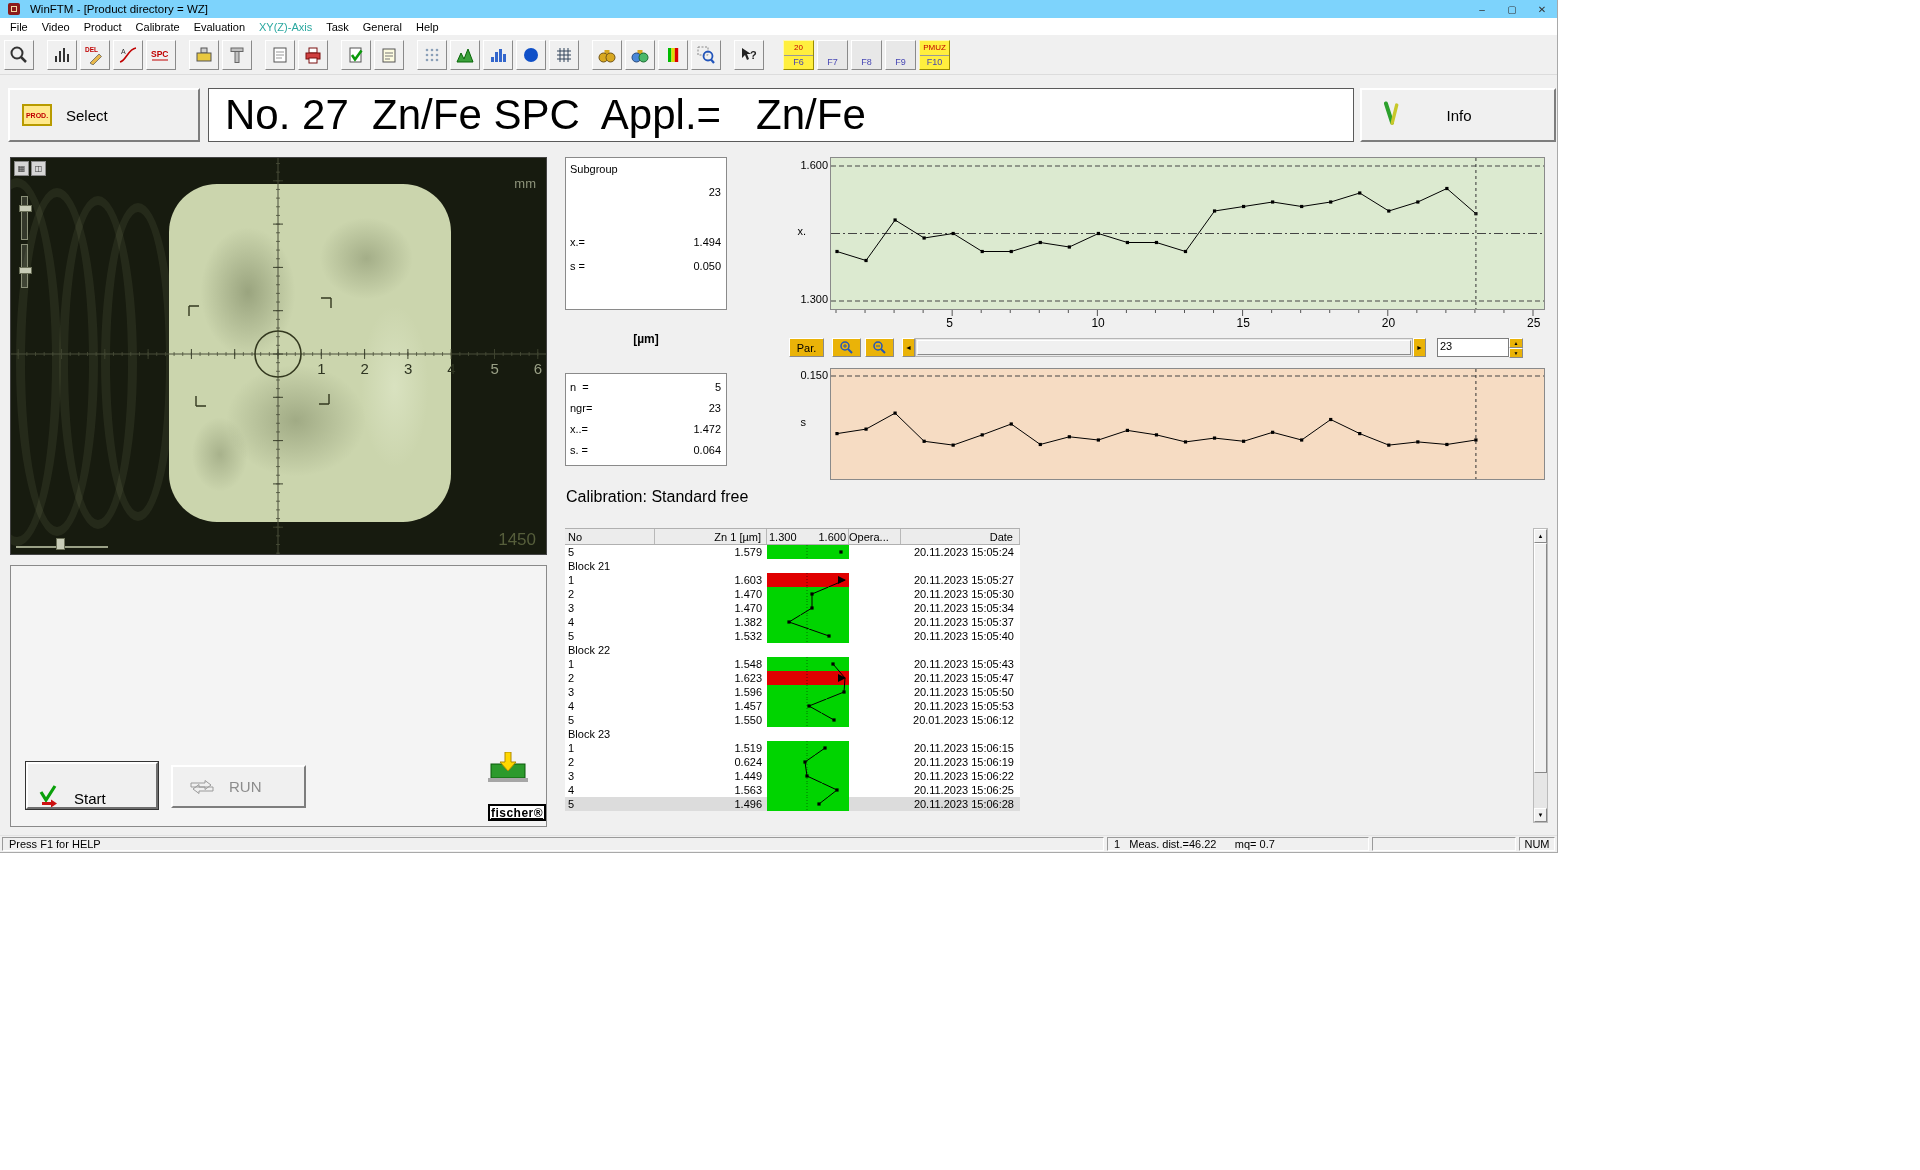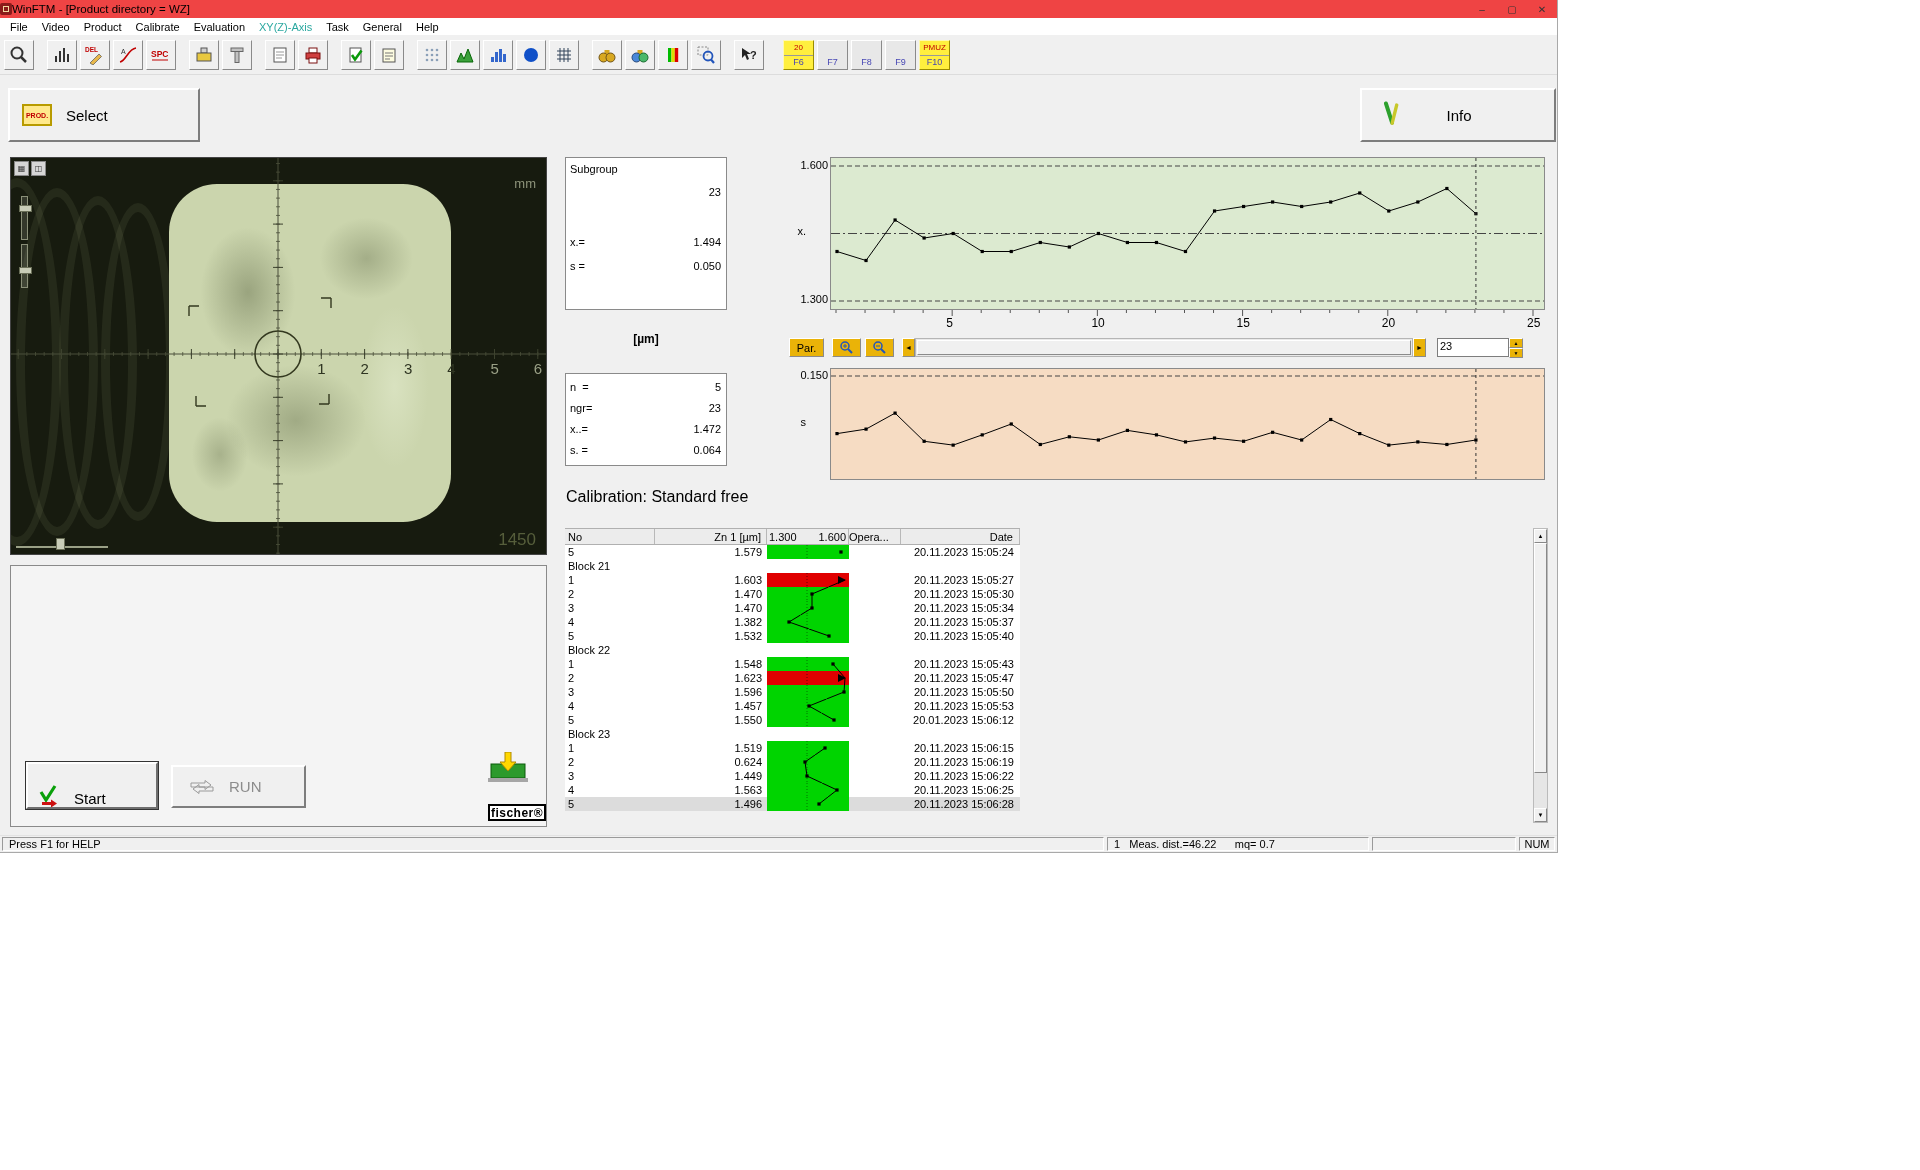--- a/index.html
+++ b/index.html
@@ -1,21 +1,21 @@
 <!DOCTYPE html>
 <html><head>
 <meta charset="utf-8">
 <style>
   html,body{margin:0;padding:0;background:#ffffff;}
   body{width:1920px;height:1170px;position:relative;font-family:"Liberation Sans","DejaVu Sans",sans-serif;color:#000;}
   #app{position:absolute;left:0;top:0;width:1557px;height:852px;background:#f0f0f0;border-right:1px solid #a9a9a9;border-bottom:1px solid #a9a9a9;font-size:11px;overflow:hidden;}
   .pre{white-space:pre;}
   .abs{position:absolute;}
   
-  .titlebar{position:absolute;left:0;top:0;width:1557px;height:18px;background:#ef4444;display:flex;align-items:center;gap:0;padding-left:0;box-sizing:border-box;}
+  .titlebar{position:absolute;left:0;top:0;width:1557px;height:18px;background:#7dd3fc;display:flex;align-items:center;gap:10px;padding-left:8px;box-sizing:border-box;}
   .appicon{width:12px;height:12px;background:#8b1b1b;border-radius:2px;position:relative;}
   .appicon:after{content:"";position:absolute;left:3px;top:3px;width:6px;height:6px;border:1px solid #f3d9a0;box-sizing:border-box;}
   .titletext{font-size:11.5px;}
   .winbtns{margin-left:auto;display:flex;height:18px;}
   .winbtn{width:30px;height:18px;display:flex;align-items:center;justify-content:center;font-size:10px;color:#333;}
   .menubar{position:absolute;left:0;top:18px;width:1557px;height:17px;background:#fff;display:flex;align-items:center;padding-left:3px;box-sizing:border-box;}
   .menu-item{padding:1px 7px;cursor:default;}
   .menu-item.accent{color:#2ba8a0;}
   
   .toolbar{position:absolute;left:0;top:35px;width:1557px;height:40px;display:flex;align-items:center;padding-left:4px;box-sizing:border-box;gap:3px;background:#f0f0f0;border-bottom:1px solid #dcdcdc;}
@@ -49,21 +49,21 @@
   .cornerbtn{position:absolute;width:15px;height:15px;background:#d6d6d6;border:1px solid #888;box-sizing:border-box;font-size:8px;display:flex;align-items:center;justify-content:center;color:#333;}
   .vslider{position:absolute;left:10px;width:5px;height:42px;border:1px solid #8a8f78;background:rgba(220,225,205,.15);}
   .vslider .handle{position:absolute;left:-3px;width:11px;height:5px;background:#c9cdb8;border:1px solid #6a6f58;}
   .hslider{position:absolute;left:5px;bottom:6px;width:92px;height:8px;border-bottom:2px solid #9aa086;}
   .hslider .handle{position:absolute;left:40px;top:0;width:7px;height:10px;background:#c9cdb8;border:1px solid #6a6f58;}
   
   .panel-lower{left:10px;top:565px;width:537px;height:262px;background:#f4f4f4;border:1px solid #8a8a8a;box-sizing:border-box;}
   .start-btn{position:absolute;left:15px;top:196px;width:132px;height:47px;background:#f0f0f0;border:2px solid;border-color:#ffffff #6e6e6e #6e6e6e #ffffff;outline:1px solid #333;display:flex;align-items:flex-end;gap:10px;padding-left:10px;box-sizing:border-box;font-size:15px;}
   .run-btn{position:absolute;left:160px;top:199px;width:135px;height:43px;background:#f0f0f0;border:2px solid;border-color:#ffffff #7d7d7d #7d7d7d #ffffff;display:flex;align-items:center;gap:12px;padding-left:14px;box-sizing:border-box;font-size:15px;color:#8c8c8c;}
   .sensor{position:absolute;left:477px;top:186px;}
-  .fischer{position:absolute;left:477px;top:238px;width:58px;height:17px;border:2px solid #000;box-sizing:border-box;background:#fff;display:flex;align-items:center;justify-content:center;font-size:12px;font-weight:bold;letter-spacing:.5px;}
+  .fischer{position:absolute;left:477px;top:238px;width:58px;height:17px;border:2px solid #000;box-sizing:border-box;background:#fff;display:flex;align-items:center;justify-content:center;font-size:12px;font-weight:bold;letter-spacing:.5px;text-decoration:underline;}
   
   .statbox{background:#fff;border:1px solid #8a8a8a;box-sizing:border-box;}
   .stats1{left:565px;top:157px;width:162px;height:153px;}
   .stats2{left:565px;top:373px;width:162px;height:93px;}
   .srow{position:absolute;left:4px;right:5px;display:flex;justify-content:space-between;}
   .um-label{left:565px;top:332px;width:162px;text-align:center;font-weight:bold;font-size:12px;}
   
   .chartbox{border:1px solid #8a8a8a;box-sizing:border-box;overflow:hidden;}
   .xchart{left:830px;top:157px;width:715px;height:153px;}
   .schart{left:830px;top:368px;width:715px;height:112px;}
@@ -308,20 +308,21 @@
           <div class="ftop">PMUZ</div>
           <div class="flbl">F10</div>
         </div>
       </div>
   </div>
 
   <div class="abs bigbtn select-btn">
     <span class="prodbadge">PROD.</span>
     <span>Select</span>
   </div>
+  <div class="abs title-display pre">No. 27  Zn/Fe SPC  Appl.=   Zn/Fe</div>
   <div class="abs bigbtn info-btn">
     <svg width="26" height="34" style="margin-left:16px">
         <rect x="9" y="3" width="4" height="24" rx="2" fill="#2ca02c" transform="rotate(-18 11 15)"></rect>
         <rect x="15" y="5" width="3.4" height="22" rx="1.5" fill="#c8c82a" transform="rotate(14 16 15)"></rect>
       </svg>
     <span class="lbl">Info</span>
   </div>
 
   <div class="abs video">
     <div class="ridge" style="left:-38px;top:20px;width:70px;height:350px;"></div>

